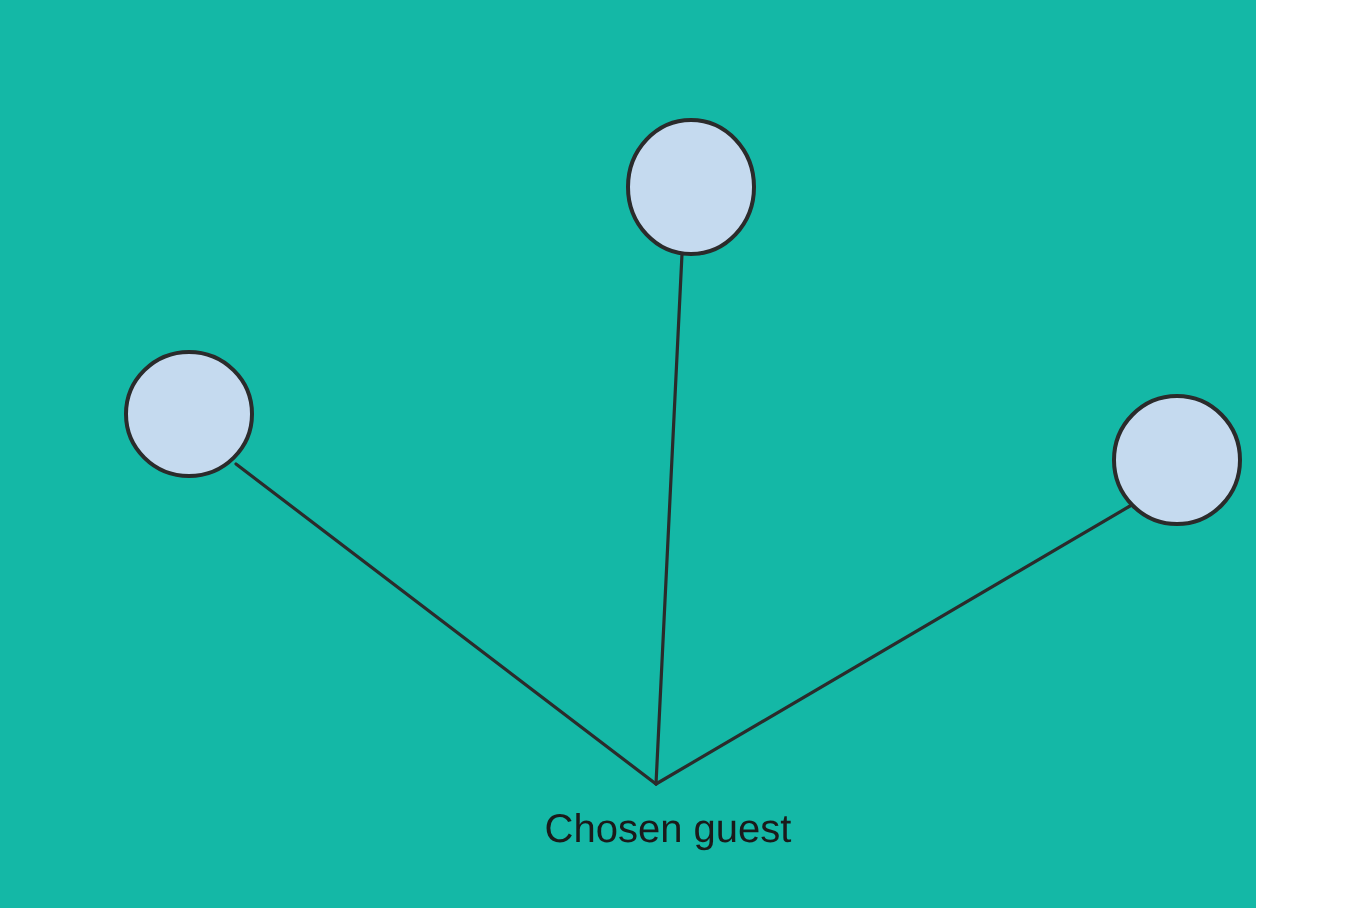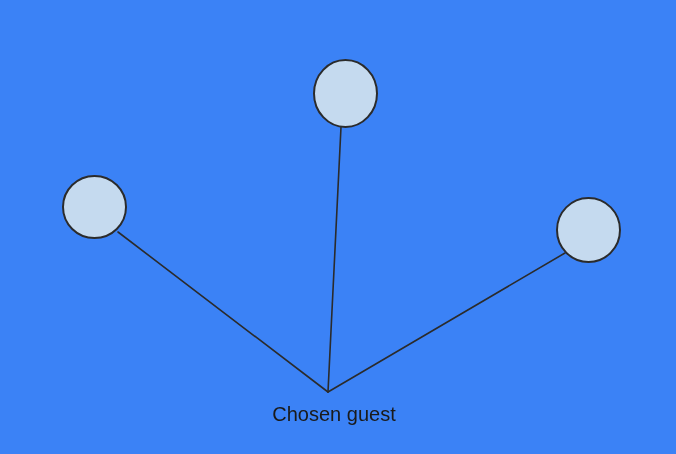--- a/index.html
+++ b/index.html
@@ -38,21 +38,21 @@
     font-weight: 400;
     fill: #1a1a1a;
     dominant-baseline: alphabetic;
     text-anchor: middle;
     white-space: pre;
   }
 </style>
 </head>
 <body>
 
-<div id="canvas" style="width: 676px; height: 454px; background: #3b82f6;">
+<div id="canvas" style="width: 628px; height: 454px; background: #14b8a6;">
   <svg id="diagram-svg" viewBox="0 0 676 454" xmlns="http://www.w3.org/2000/svg">
 
     <g>
       <line class="edge-line" x1="328" y1="392" x2="341" y2="127" stroke="#2b2b2b" stroke-width="1.6" stroke-linecap="round"></line>
       <line class="edge-line" x1="328" y1="392" x2="118" y2="232" stroke="#2b2b2b" stroke-width="1.6" stroke-linecap="round"></line>
       <line class="edge-line" x1="328" y1="392" x2="565" y2="253" stroke="#2b2b2b" stroke-width="1.6" stroke-linecap="round"></line>
     </g>
 
     <g>
       <ellipse class="node-ellipse" cx="345.5" cy="93.5" rx="31.5" ry="33.5" fill="#c5daef" stroke="#2b2b2b" stroke-width="2"></ellipse>

